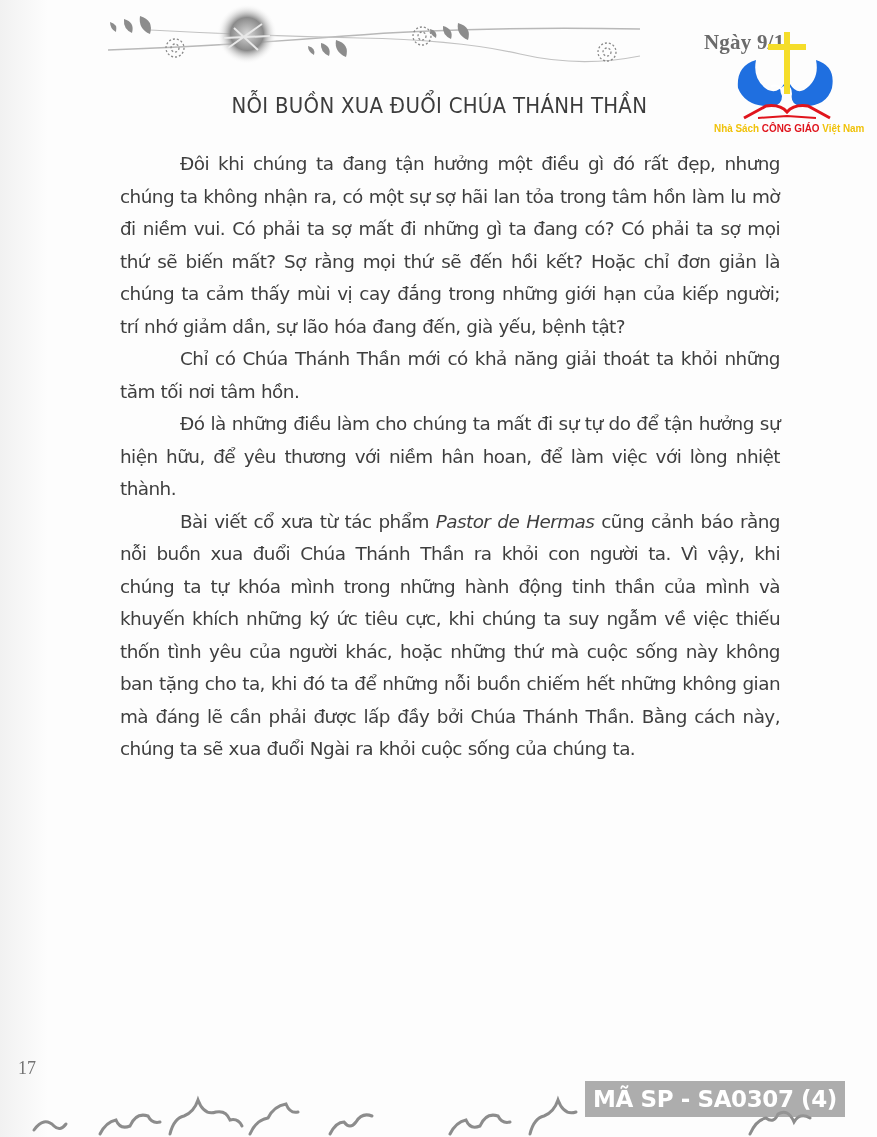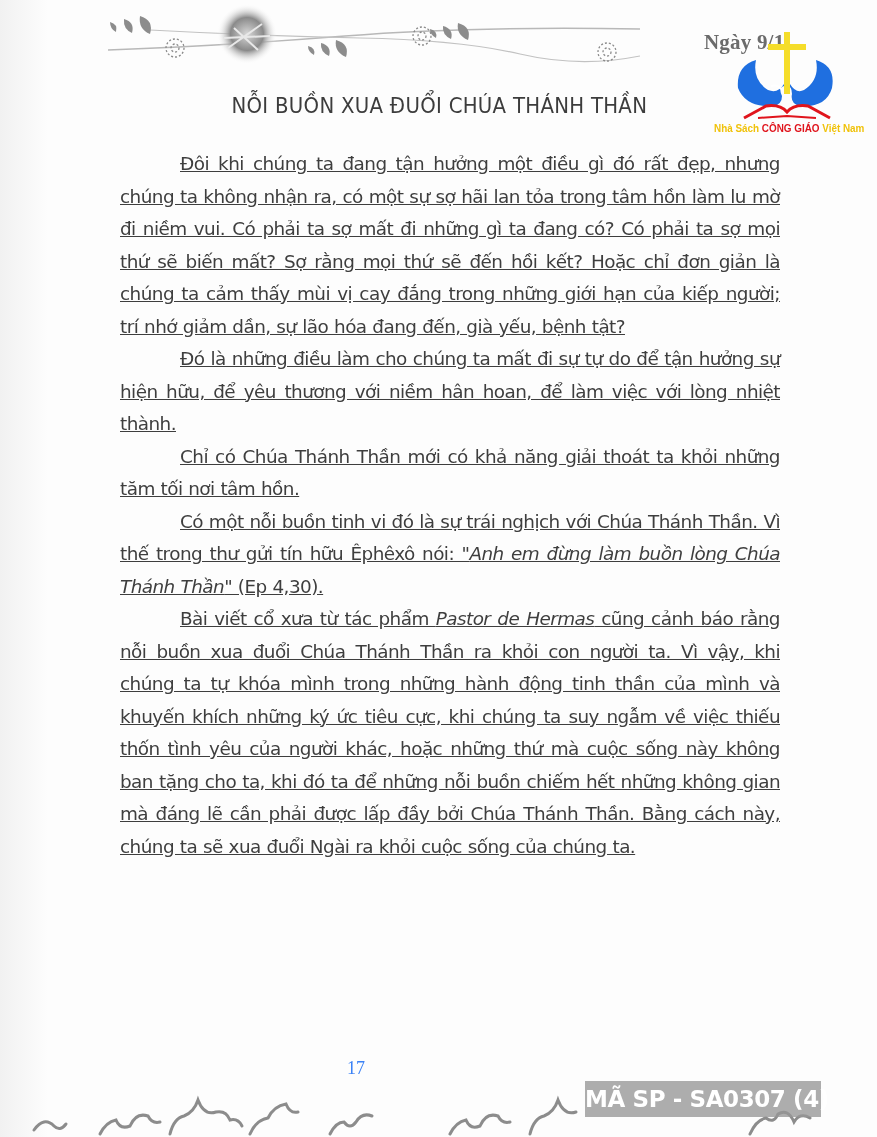--- a/index.html
+++ b/index.html
@@ -37,29 +37,29 @@
       color: #3c3c3c; padding-left: 8px; box-sizing: border-box;
       transform: scaleX(0.94); transform-origin: 390px 0;
     }
     
     .body-text {
       position: absolute; left: 120px; top: 148px; width: 660px;
       font-family: "DejaVu Sans", sans-serif; font-size: 18.4px; line-height: 32.5px;
       color: #3e3e3e; text-align: justify;
       letter-spacing: -0.55px; word-spacing: 0.5px;
     }
-    .body-text p { margin: 0; text-indent: 60px; text-decoration: underline; }
+    .body-text p { margin: 0; text-indent: 60px; }
     .body-text em { font-style: italic; }
     .page-number {
-      position: absolute; left: 0; top: 1058px; width: 694px; text-align: center;
-      font-family: "Liberation Serif", serif; font-size: 18px; color: #3b82f6; padding-left: 18px; box-sizing: border-box;
+      position: absolute; left: 0; top: 1058px; width: 694px; 
+      font-family: "Liberation Serif", serif; font-size: 18px; color: #737373; padding-left: 18px; box-sizing: border-box;
     }
     .footer-ornament { position: absolute; left: 30px; top: 1090px; width: 847px; height: 47px; }
     .product-code {
-      position: absolute; left: 585px; top: 1081px; width: 236px; height: 36px;
+      position: absolute; left: 585px; top: 1081px; width: 260px; height: 36px;
       background: rgba(150,150,150,0.78); color: #ffffff;
       font-family: "DejaVu Sans", sans-serif; font-weight: bold; font-size: 23px;
       line-height: 36px; text-align: center; white-space: nowrap; letter-spacing: -0.4px;
     }
   </style>
 </head>
 <body>
 
 <div class="left-shade"></div>
 
@@ -111,23 +111,22 @@
     <path d="M36 90 L58 78 Q72 76 79 84 Q86 76 100 78 L122 90" stroke="#e0141c" stroke-width="3" fill="none"></path>
     <path d="M50 90 L79 88 L108 90" stroke="#e0141c" stroke-width="2" fill="none"></path>
   </svg>
   <div class="logo-text"><span class="y">Nhà Sách </span><span class="r">CÔNG GIÁO</span><span class="y"> Việt Nam</span></div>
 </div>
 
 <div class="chapter-title">NỖI BUỒN XUA ĐUỔI CHÚA THÁNH THẦN</div>
 
 <div class="body-text">
   <p>Đôi khi chúng ta đang tận hưởng một điều gì đó rất đẹp, nhưng chúng ta không nhận ra, có một sự sợ hãi lan tỏa trong tâm hồn làm lu mờ đi niềm vui. Có phải ta sợ mất đi những gì ta đang có? Có phải ta sợ mọi thứ sẽ biến mất? Sợ rằng mọi thứ sẽ đến hồi kết? Hoặc chỉ đơn giản là chúng ta cảm thấy mùi vị cay đắng trong những giới hạn của kiếp người; trí nhớ giảm dần, sự lão hóa đang đến, già yếu, bệnh tật?</p>
+  <p>Chỉ có Chúa Thánh Thần mới có khả năng giải thoát ta khỏi những tăm tối nơi tâm hồn.</p>
   <p>Đó là những điều làm cho chúng ta mất đi sự tự do để tận hưởng sự hiện hữu, để yêu thương với niềm hân hoan, để làm việc với lòng nhiệt thành.</p>
-  <p>Chỉ có Chúa Thánh Thần mới có khả năng giải thoát ta khỏi những tăm tối nơi tâm hồn.</p>
-  <p><span>Có một nỗi buồn tinh vi đó là sự trái nghịch với Chúa Thánh Thần. Vì thế trong thư gửi tín hữu Êphêxô nói: "</span><em>Anh em đừng làm buồn lòng Chúa Thánh Thần</em><span>" (Ep 4,30).</span></p>
   <p><span>Bài viết cổ xưa từ tác phẩm </span><em>Pastor de Hermas</em><span> cũng cảnh báo rằng nỗi buồn xua đuổi Chúa Thánh Thần ra khỏi con người ta. Vì vậy, khi chúng ta tự khóa mình trong những hành động tinh thần của mình và khuyến khích những ký ức tiêu cực, khi chúng ta suy ngẫm về việc thiếu thốn tình yêu của người khác, hoặc những thứ mà cuộc sống này không ban tặng cho ta, khi đó ta để những nỗi buồn chiếm hết những không gian mà đáng lẽ cần phải được lấp đầy bởi Chúa Thánh Thần. Bằng cách này, chúng ta sẽ xua đuổi Ngài ra khỏi cuộc sống của chúng ta.</span></p>
 </div>
 
 <div class="page-number">17</div>
 
 <svg class="footer-ornament" viewBox="0 0 847 47" xmlns="http://www.w3.org/2000/svg">
   <g stroke="#8c8c8c" stroke-width="3" fill="none" stroke-linecap="round">
     <path d="M4 40 q10 -14 20 -4 q6 6 12 -2"></path>
     <path d="M70 44 q6 -12 16 -14 q4 10 14 6 q6 -14 18 -10 q4 8 12 6"></path>
     <path d="M140 44 q4 -16 14 -18 q10 -4 14 -16 q6 16 18 12 q10 -2 14 8 q8 -2 12 6"></path>

